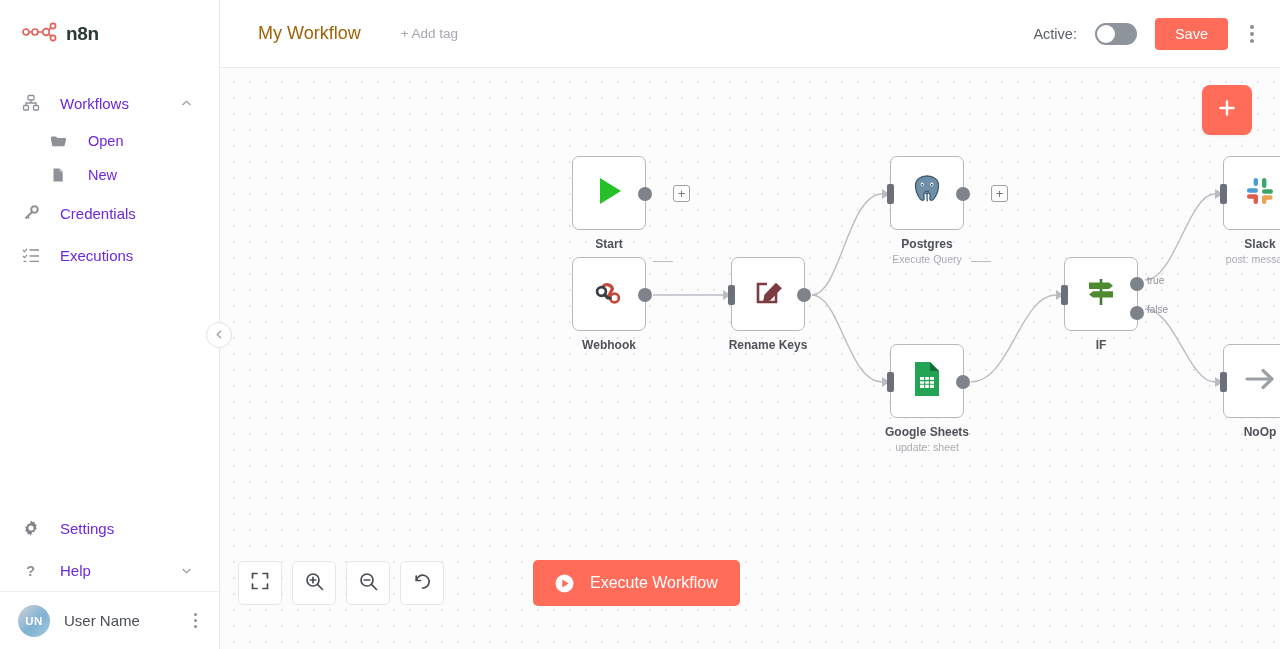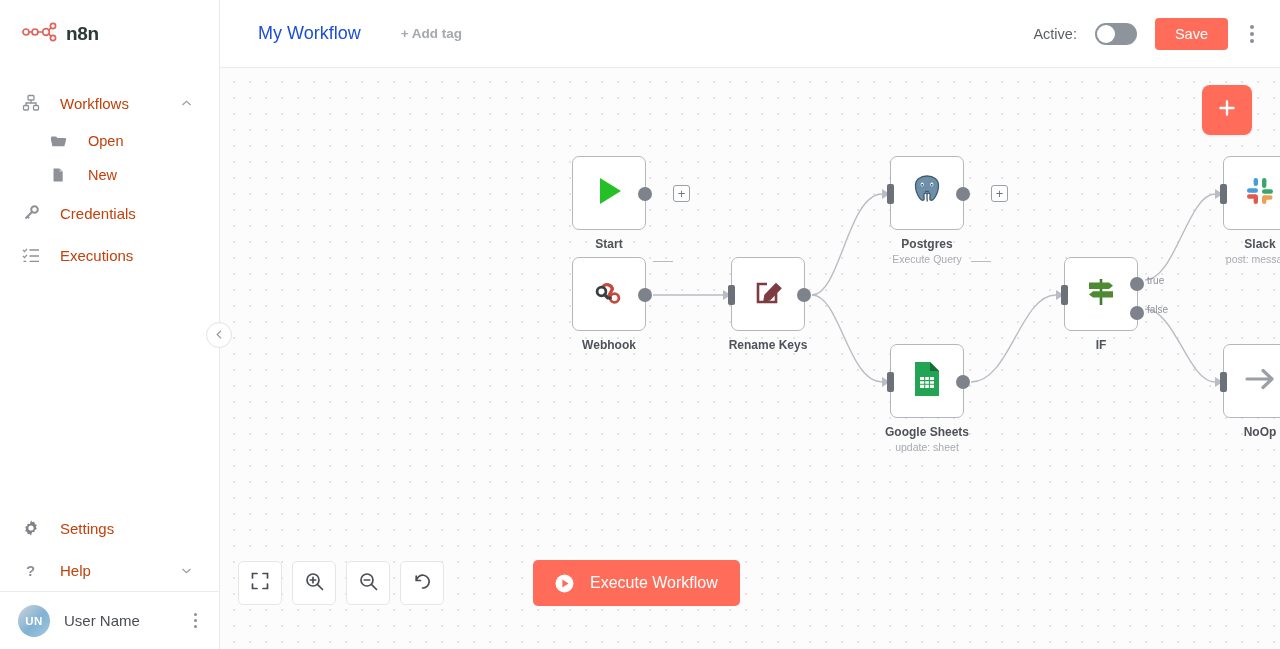--- a/index.html
+++ b/index.html
@@ -29,21 +29,21 @@
   .nav { padding-top: 14px; flex: 1; }
   .nav-item {
     display: flex; align-items: center;
     height: 42px; padding-left: 22px; cursor: pointer;
     color: #6b6e76; font-size: 15px; position: relative;
   }
   .nav-ico {
     width: 26px; display: flex; align-items: center;
     justify-content: flex-start; flex: none; color: #909399;
   }
-  .nav-label { margin-left: 12px; color: #c2410c; font-size: 15px; }
+  .nav-label { margin-left: 12px; color: #6d28d9; font-size: 15px; }
   .nav-chev { position: absolute; right: 26px; color: #9aa0a6; display: flex; }
   .nav-sub { padding-left: 28px; }
   .nav-sub .nav-item { height: 34px; padding-left: 22px; }
   .nav-sub .nav-label { font-size: 14.5px; }
 
   .nav-bottom { padding-bottom: 0; }
   .user-row {
     height: 58px; border-top: 1px solid #ececef;
     display: flex; align-items: center; padding: 0 18px 0 18px;
     position: relative; cursor: pointer;
@@ -68,22 +68,22 @@
     z-index: 20; cursor: pointer; color: #9aa0a6;
   }
 
   
   .main { flex: 1; position: relative; height: 649px; background: #fff; }
   .topbar {
     height: 68px; border-bottom: 1px solid #ebebef;
     display: flex; align-items: center; padding: 0 22px 0 38px;
     background: #fff; position: relative; z-index: 4;
   }
-  .wf-title { font-size: 18px; color: #1d4ed8; }
-  .add-tag { margin-left: 40px; font-size: 13.5px; color: #a5a8b0; cursor: pointer; font-weight: bold; }
+  .wf-title { font-size: 18px; color: #a16207; }
+  .add-tag { margin-left: 40px; font-size: 13.5px; color: #a5a8b0; cursor: pointer; }
   .topbar-right { margin-left: auto; display: flex; align-items: center; gap: 18px; }
   .active-label { font-size: 14.5px; color: #5b5f66; }
   .toggle {
     width: 42px; height: 22px; border-radius: 11px; background: #8d949c;
     position: relative; cursor: pointer;
   }
   .toggle .knob {
     position: absolute; left: 2px; top: 2px; width: 18px; height: 18px;
     border-radius: 50%; background: #fff;
   }

